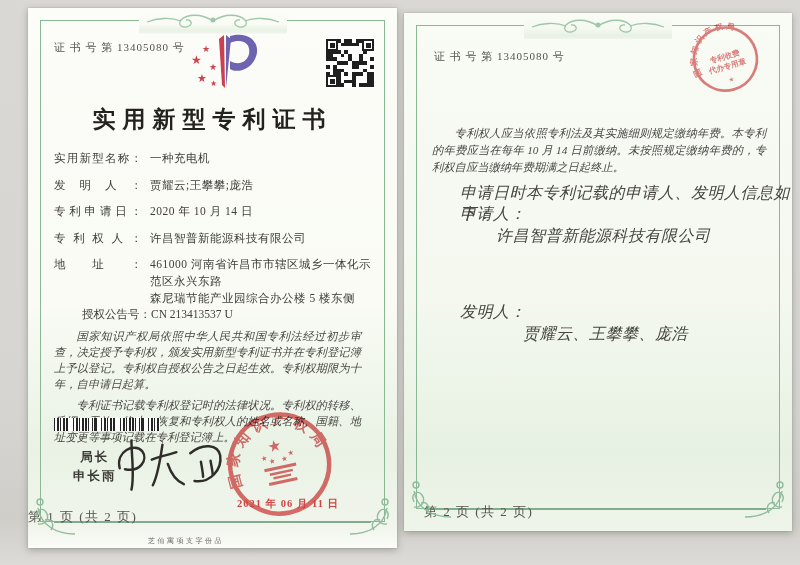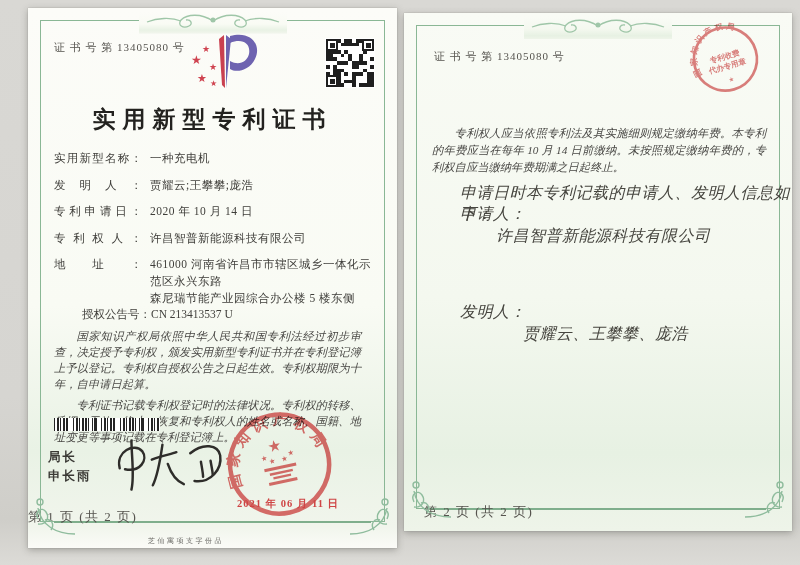--- a/index.html
+++ b/index.html
@@ -37,21 +37,21 @@
   .frow{display:flex;margin-bottom:9.5px;line-height:17px;}
   .flabel{display:inline-block;width:88px;flex:0 0 88px;text-align:justify;text-align-last:justify;}
   .fvalue{margin-left:8px;white-space:pre-line;letter-spacing:.5px;}
   .grantrow{position:absolute;left:26px;top:299px;width:330px;font-size:11.5px;color:#3f3e3a;display:flex;}
   .grantrow .g2{margin-left:28px;}
   .paras{position:absolute;left:26px;right:24px;top:320px;}
   .para{font-size:11.3px;line-height:16px;color:#494845;text-indent:2em;text-align:justify;
         font-style:italic;margin:0 12px 5px 0;}
   .barcode{position:absolute;left:26px;top:410px;width:106px;height:13px;
       background:repeating-linear-gradient(90deg,#242424 0 1.5px,#fff 1.5px 2.8px,#242424 2.8px 5px,#fff 5px 6.2px,#242424 6.2px 6.8px,#fff 6.8px 9.4px);}
-  .director{position:absolute;left:20px;top:440px;font-size:12.5px;color:#3a3935;line-height:19px;font-weight:bold;letter-spacing:2px;}
+  .director{position:absolute;left:45px;top:440px;font-size:12.5px;color:#3a3935;line-height:19px;font-weight:bold;letter-spacing:2px;text-align:center;}
   .signature{position:absolute;left:78px;top:426px;}
   .seal{position:absolute;left:198px;top:402px;transform:rotate(-12deg);opacity:.88;mix-blend-mode:multiply;}
   .sealdate{position:absolute;left:190px;top:489px;width:140px;text-align:center;
             font-size:10.5px;font-weight:bold;color:#cf4545;letter-spacing:1px;}
   .pagefooter{position:absolute;left:0;right:17px;text-align:left;font-size:13px;color:#56544f;letter-spacing:1.5px;}
   .page1 .pagefooter{top:500px;} .page2 .pagefooter{top:490px;padding-left:20px;}
   .caption{position:absolute;left:148px;top:536px;font-size:7px;color:#6b6a66;letter-spacing:2.5px;}
   .smallseal{position:absolute;left:286px;top:10px;transform:rotate(-16deg);opacity:.85;mix-blend-mode:multiply;}
   .p2para{position:absolute;left:28px;right:26px;top:112px;font-size:11.3px;line-height:17px;
           color:#494845;text-indent:2em;text-align:justify;font-style:italic;}

